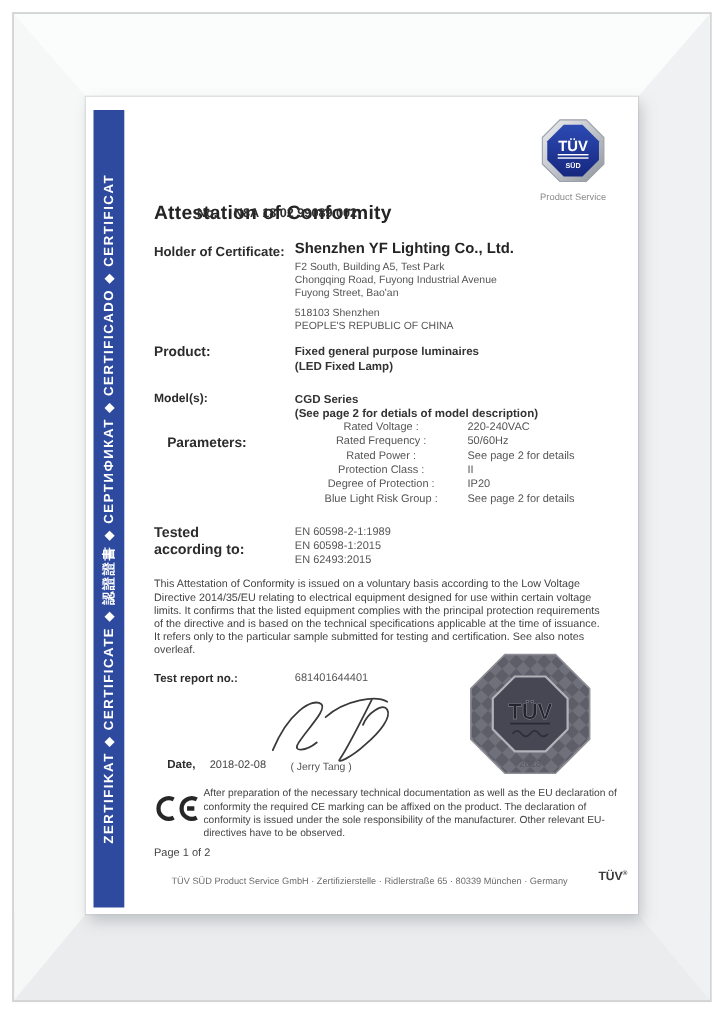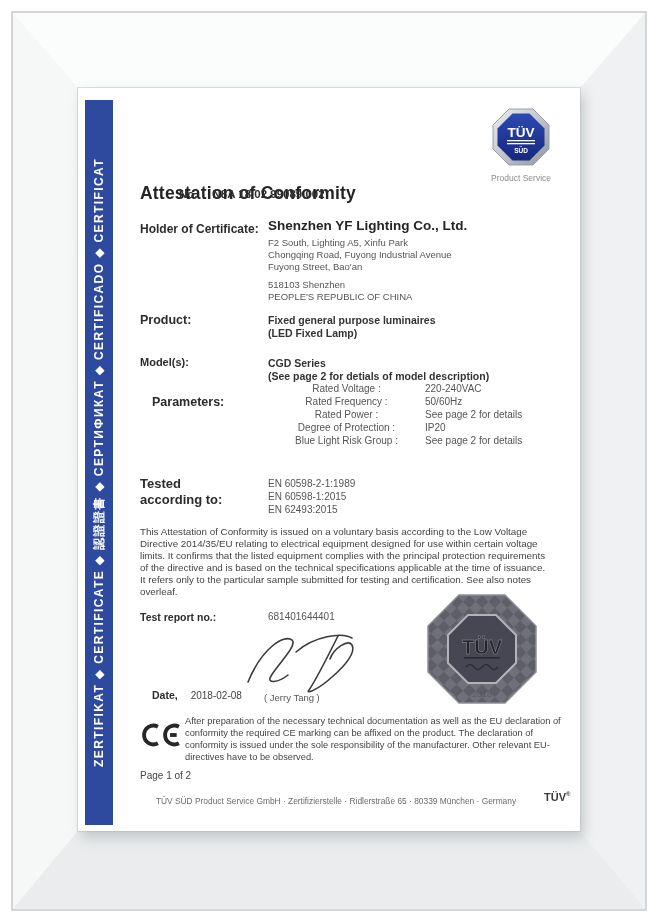--- a/index.html
+++ b/index.html
@@ -108,21 +108,21 @@
   </div>
 
   <div class="title">Attestation of Conformity</div>
   <div class="cert-no">
     <span class="no-label">No.</span><span>N8A 18 02 99089 002</span>
   </div>
 
   <div class="holder-label lbl">Holder of Certificate:</div>
   <div class="company">Shenzhen YF Lighting Co., Ltd.</div>
   <div class="holder-value">
-    <div>F2 South, Lighting A5, Xinfu Park</div>
+    <div>F2 South, Building A5, Test Park</div>
     <div>Chongqing Road, Fuyong Industrial Avenue</div>
     <div>Fuyong Street, Bao'an</div>
     <div class="grp2">
       <div>518103 Shenzhen</div>
       <div>PEOPLE'S REPUBLIC OF CHINA</div>
     </div>
   </div>
 
   <div class="product-label lbl">Product:</div>
   <div class="product-value">
@@ -142,20 +142,24 @@
       <span class="param-name">Rated Voltage :</span>
       <span class="param-value">220-240VAC</span>
     </div>
     <div class="param-row">
       <span class="param-name">Rated Frequency :</span>
       <span class="param-value">50/60Hz</span>
     </div>
     <div class="param-row">
       <span class="param-name">Rated Power :</span>
       <span class="param-value">See page 2 for details</span>
+    </div>
+    <div class="param-row">
+      <span class="param-name">Protection Class :</span>
+      <span class="param-value">II</span>
     </div>
     <div class="param-row">
       <span class="param-name">Degree of Protection :</span>
       <span class="param-value">IP20</span>
     </div>
     <div class="param-row">
       <span class="param-name">Blue Light Risk Group :</span>
       <span class="param-value">See page 2 for details</span>
     </div>
   </div>

